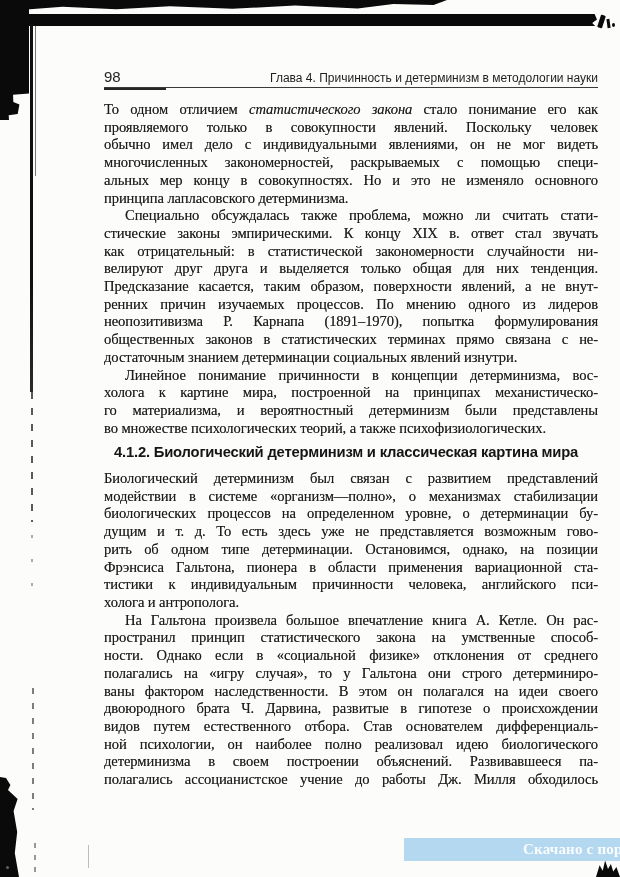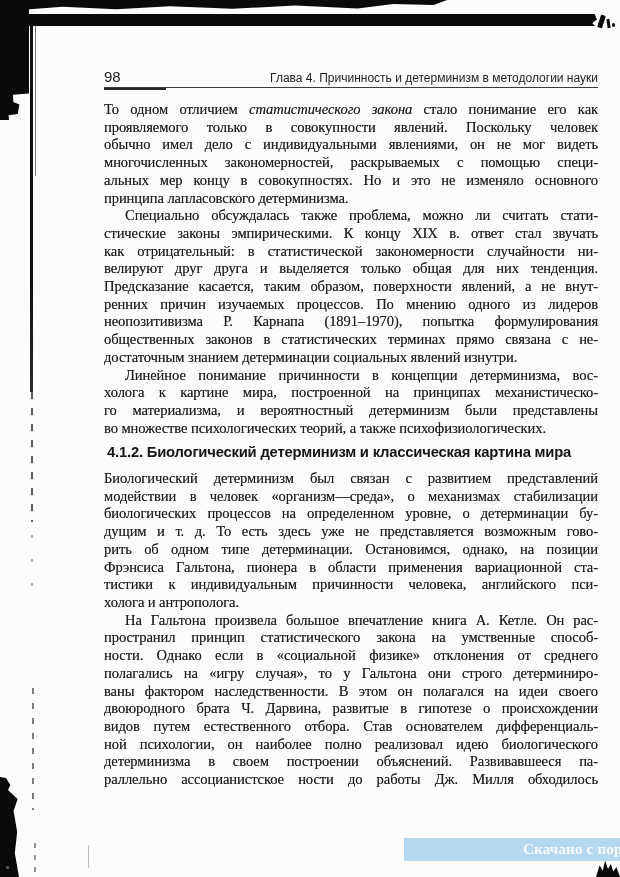--- a/index.html
+++ b/index.html
@@ -56,21 +56,21 @@
     font-size:14.6px;line-height:17.7px;color:#1d1d1d;
     letter-spacing:-0.1px;
     text-shadow:0 0 0.4px rgba(25,25,25,.6);
   }
   .line{white-space:nowrap;text-align:justify;text-align-last:justify;}
   .line.end{text-align-last:left;}
   .para.indent .line:first-child{text-indent:21px;}
   .it{font-style:italic;margin-top:32px;}
   .section-heading{
     font-family:"Liberation Sans",sans-serif;font-weight:bold;
-    font-size:14.8px;letter-spacing:-0.2px;margin:7px 3px 8px;
+    font-size:14.8px;letter-spacing:-0.2px;margin:7px 10px 8px;
     white-space:nowrap;color:#151515;text-shadow:none;
   }
 
   
   .watermark{
     position:absolute;left:404px;top:838px;width:220px;height:23px;
     display:flex;align-items:center;
     font-family:"Liberation Serif",serif;font-weight:bold;font-size:15px;
     white-space:nowrap;overflow:visible;
   }
@@ -124,37 +124,37 @@
     </div>
     <div class="para indent">
       <div class="line"><span>Линейное понимание причинности в концепции детерминизма, вос-</span></div>
       <div class="line"><span>холога к картине мира, построенной на принципах механистическо-</span></div>
       <div class="line"><span>го материализма, и вероятностный детерминизм были представлены</span></div>
       <div class="line end"><span>во множестве психологических теорий, а также психофизиологических.</span></div>
     </div>
     <div class="section-heading">4.1.2. Биологический детерминизм и классическая картина мира</div>
     <div class="para">
       <div class="line"><span>Биологический детерминизм был связан с развитием представлений</span></div>
-      <div class="line"><span>модействии в человек «организм—среда», о механизмах стабилизации</span></div>
+      <div class="line"><span>модействии в системе «организм—полно», о механизмах стабилизации</span></div>
       <div class="line"><span>биологических процессов на определенном уровне, о детерминации бу-</span></div>
       <div class="line"><span>дущим и т. д. То есть здесь уже не представляется возможным гово-</span></div>
       <div class="line"><span>рить об одном типе детерминации. Остановимся, однако, на позиции</span></div>
       <div class="line"><span>Фрэнсиса Гальтона, пионера в области применения вариационной ста-</span></div>
       <div class="line"><span>тистики к индивидуальным причинности человека, английского пси-</span></div>
       <div class="line end"><span>холога и антрополога.</span></div>
     </div>
     <div class="para indent">
       <div class="line"><span>На Гальтона произвела большое впечатление книга А. Кетле. Он рас-</span></div>
       <div class="line"><span>пространил принцип статистического закона на умственные способ-</span></div>
       <div class="line"><span>ности. Однако если в «социальной физике» отклонения от среднего</span></div>
       <div class="line"><span>полагались на «игру случая», то у Гальтона они строго детерминиро-</span></div>
       <div class="line"><span>ваны фактором наследственности. В этом он полагался на идеи своего</span></div>
       <div class="line"><span>двоюродного брата Ч. Дарвина, развитые в гипотезе о происхождении</span></div>
       <div class="line"><span>видов путем естественного отбора. Став основателем дифференциаль-</span></div>
       <div class="line"><span>ной психологии, он наиболее полно реализовал идею биологического</span></div>
       <div class="line"><span>детерминизма в своем построении объяснений. Развивавшееся па-</span></div>
-      <div class="line"><span>раллельно ассоцианистское ности до работы Дж. Милля обходилось</span></div>
+      <div class="line"><span>полагались ассоцианистское учение до работы Дж. Милля обходилось</span></div>
     </div>
   </div>
 
 <div class="watermark" style="background: rgb(181, 216, 241); color: rgb(250, 252, 254);">
   <span>Скачано с порта</span>
 </div>
 
 </body></html>

